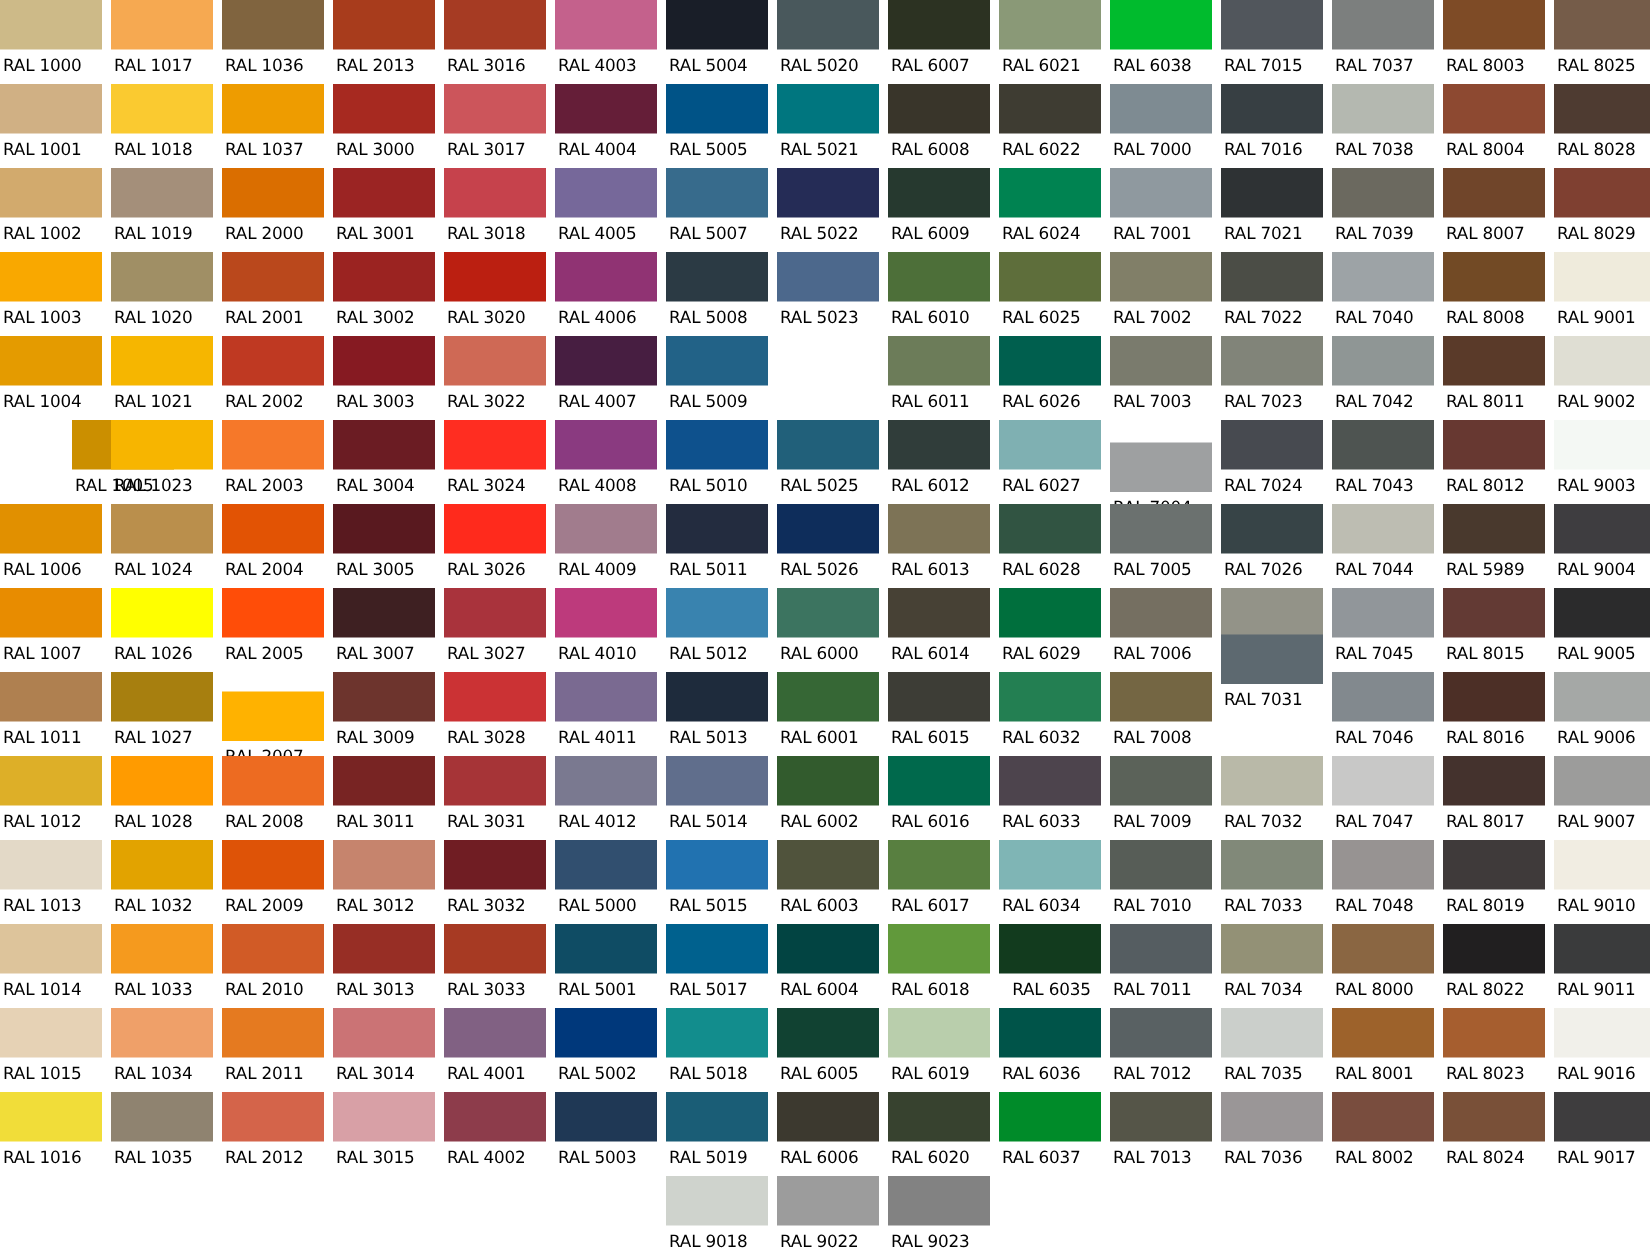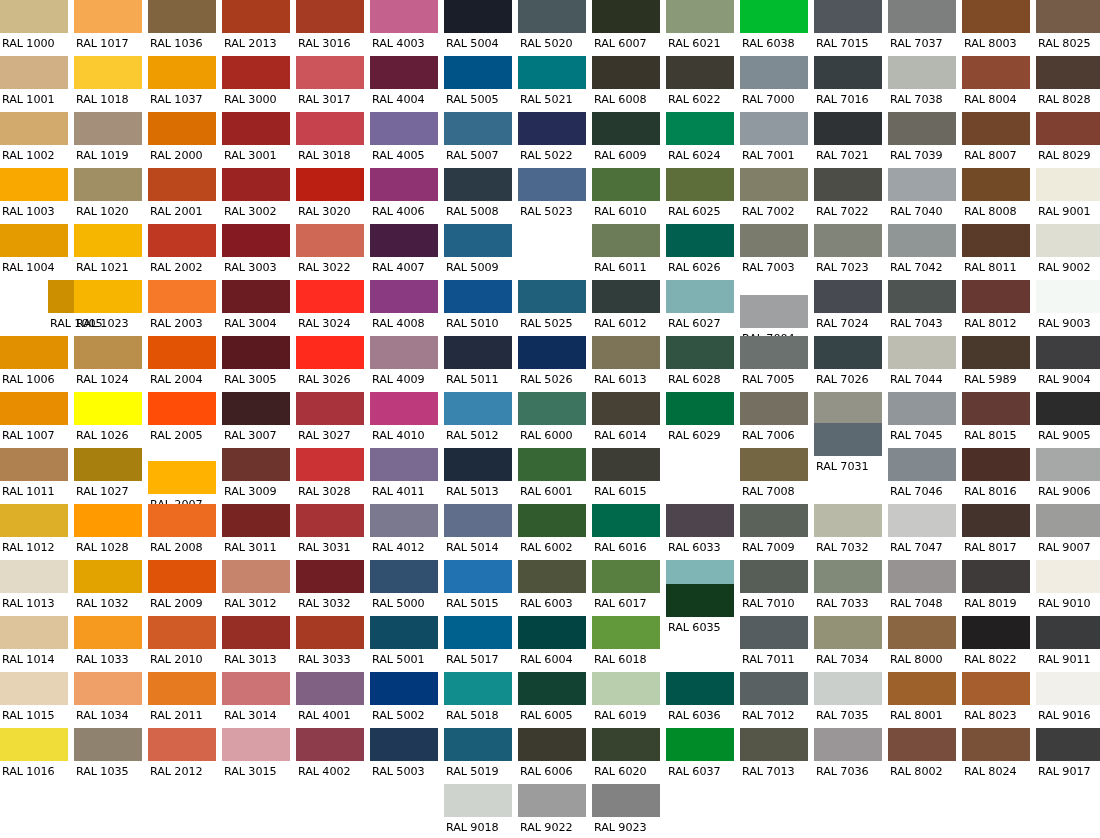--- a/index.html
+++ b/index.html
@@ -581,29 +581,33 @@
       <span class="swatch-label">RAL 6027</span>
     </div>
     <div class="swatch-cell" style="left: 666px; top: 336px;">
       <span class="swatch-chip" style="background: rgb(49, 84, 66);"></span>
       <span class="swatch-label">RAL 6028</span>
     </div>
     <div class="swatch-cell" style="left: 666px; top: 392px;">
       <span class="swatch-chip" style="background: rgb(0, 111, 61);"></span>
       <span class="swatch-label">RAL 6029</span>
     </div>
+    <div class="swatch-cell" style="left: 666px; top: 448px;">
+      <span class="swatch-chip" style="background: rgb(35, 127, 82);"></span>
+      <span class="swatch-label">RAL 6032</span>
+    </div>
     <div class="swatch-cell" style="left: 666px; top: 504px;">
       <span class="swatch-chip" style="background: rgb(77, 68, 77);"></span>
       <span class="swatch-label">RAL 6033</span>
     </div>
     <div class="swatch-cell" style="left: 666px; top: 560px;">
       <span class="swatch-chip" style="background: rgb(127, 181, 181);"></span>
       <span class="swatch-label">RAL 6034</span>
     </div>
-    <div class="swatch-cell" style="left: 666px; top: 584px;">
+    <div class="swatch-cell" style="left: 666px; top: 616px; text-align: center;">
       <span class="swatch-chip" style="background: rgb(18, 59, 30);"></span>
       <span class="swatch-label">RAL 6035</span>
     </div>
     <div class="swatch-cell" style="left: 666px; top: 672px;">
       <span class="swatch-chip" style="background: rgb(0, 84, 73);"></span>
       <span class="swatch-label">RAL 6036</span>
     </div>
     <div class="swatch-cell" style="left: 666px; top: 728px;">
       <span class="swatch-chip" style="background: rgb(0, 139, 41);"></span>
       <span class="swatch-label">RAL 6037</span>

